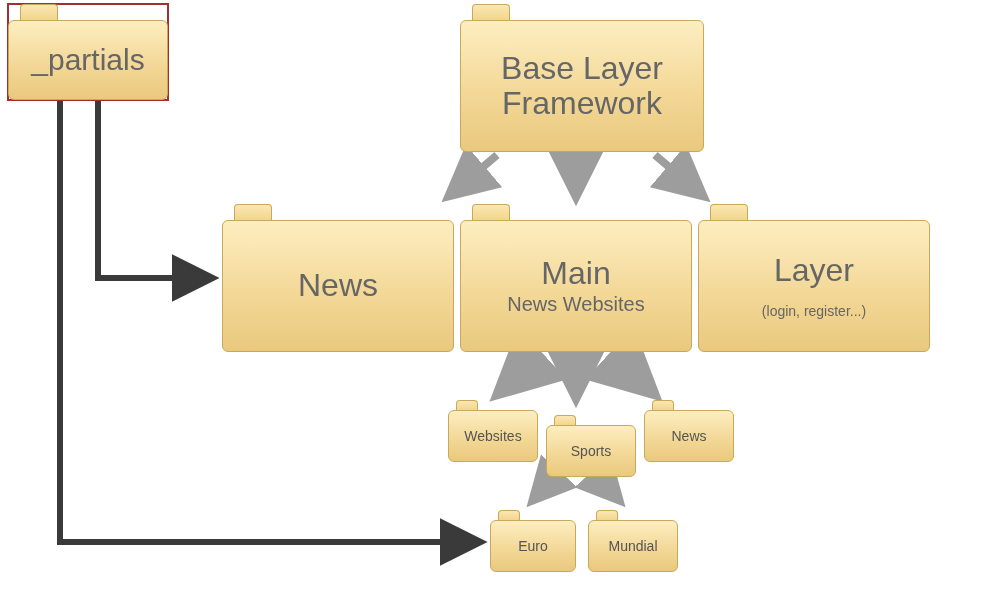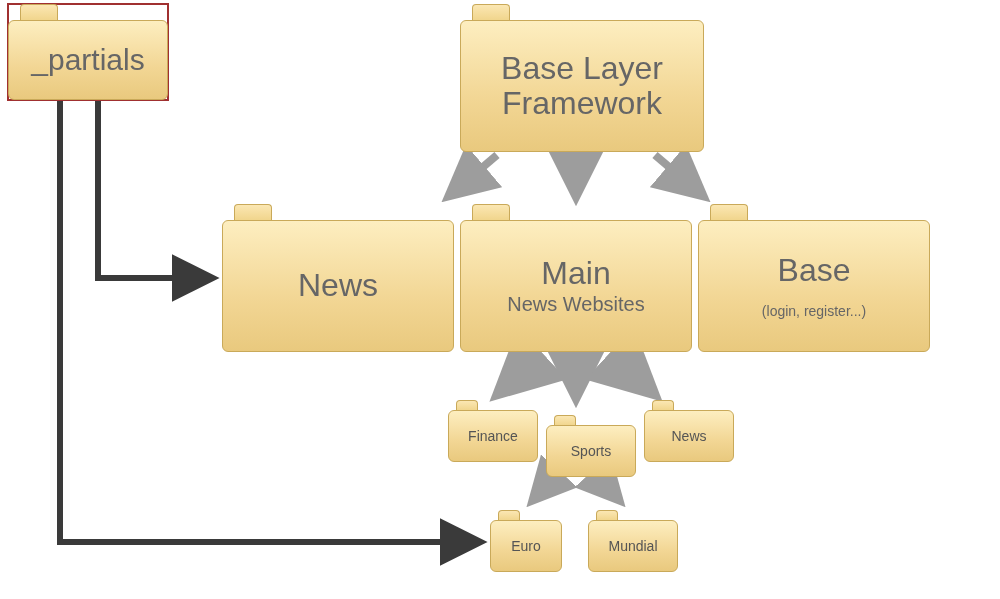--- a/index.html
+++ b/index.html
@@ -82,47 +82,47 @@
     <div class="tab"></div>
     <div class="body">
       <div class="lbl-lg">Main</div>
       <div class="lbl-sub">News Websites</div>
     </div>
   </div>
 
   <div class="folder" style="left:698px;top:204px;width:232px;height:148px">
     <div class="tab"></div>
     <div class="body">
-      <div class="lbl-lg">Base</div>
+      <div class="lbl-lg">Layer</div>
       <div class="lbl-sub2">(login, register...)</div>
     </div>
   </div>
 
   <div class="folder small" style="left:448px;top:400px;width:90px;height:62px">
     <div class="tab"></div>
     <div class="body">
-      <div class="lbl-sm">Finance</div>
+      <div class="lbl-sm">Websites</div>
     </div>
   </div>
 
   <div class="folder small" style="left:546px;top:415px;width:90px;height:62px">
     <div class="tab"></div>
     <div class="body">
       <div class="lbl-sm">Sports</div>
     </div>
   </div>
 
   <div class="folder small" style="left:644px;top:400px;width:90px;height:62px">
     <div class="tab"></div>
     <div class="body">
       <div class="lbl-sm">News</div>
     </div>
   </div>
 
-  <div class="folder small" style="left:490px;top:510px;width:72px;height:62px">
+  <div class="folder small" style="left:490px;top:510px;width:86px;height:62px">
     <div class="tab"></div>
     <div class="body">
       <div class="lbl-sm">Euro</div>
     </div>
   </div>
 
   <div class="folder small" style="left:588px;top:510px;width:90px;height:62px">
     <div class="tab"></div>
     <div class="body">
       <div class="lbl-sm">Mundial</div>

